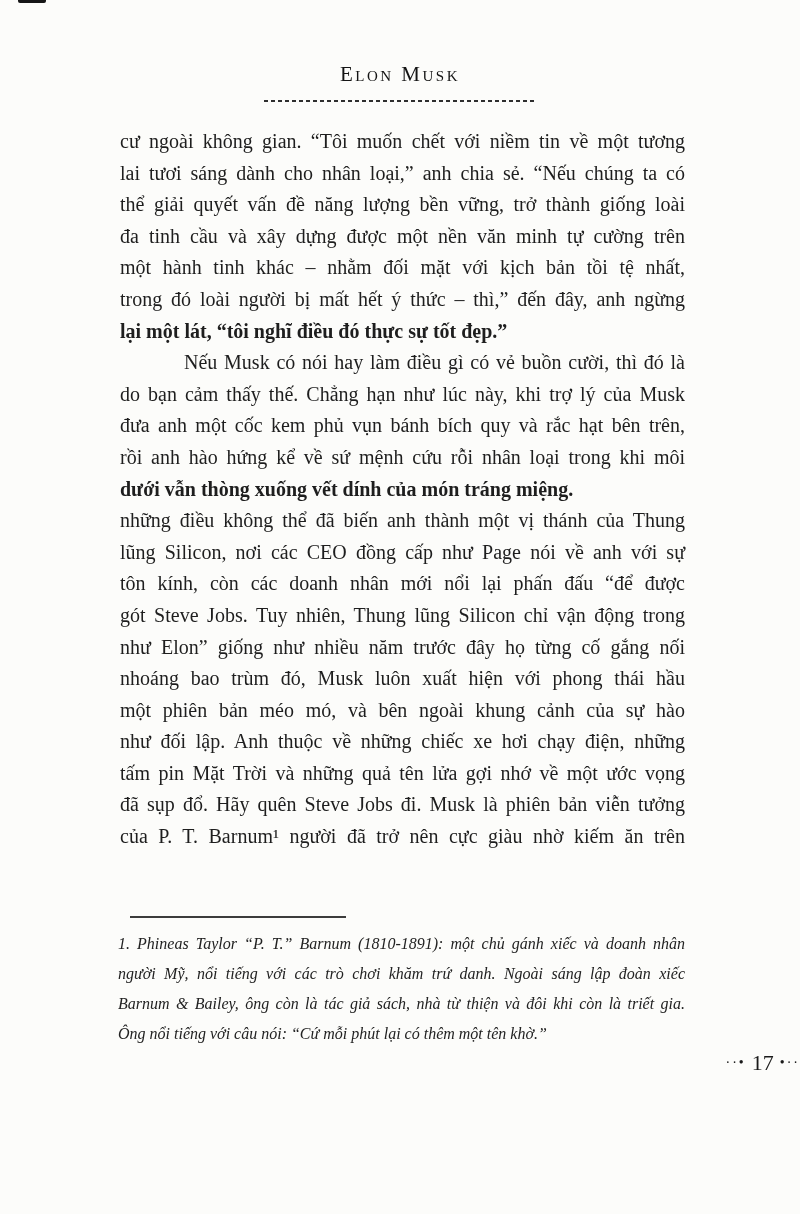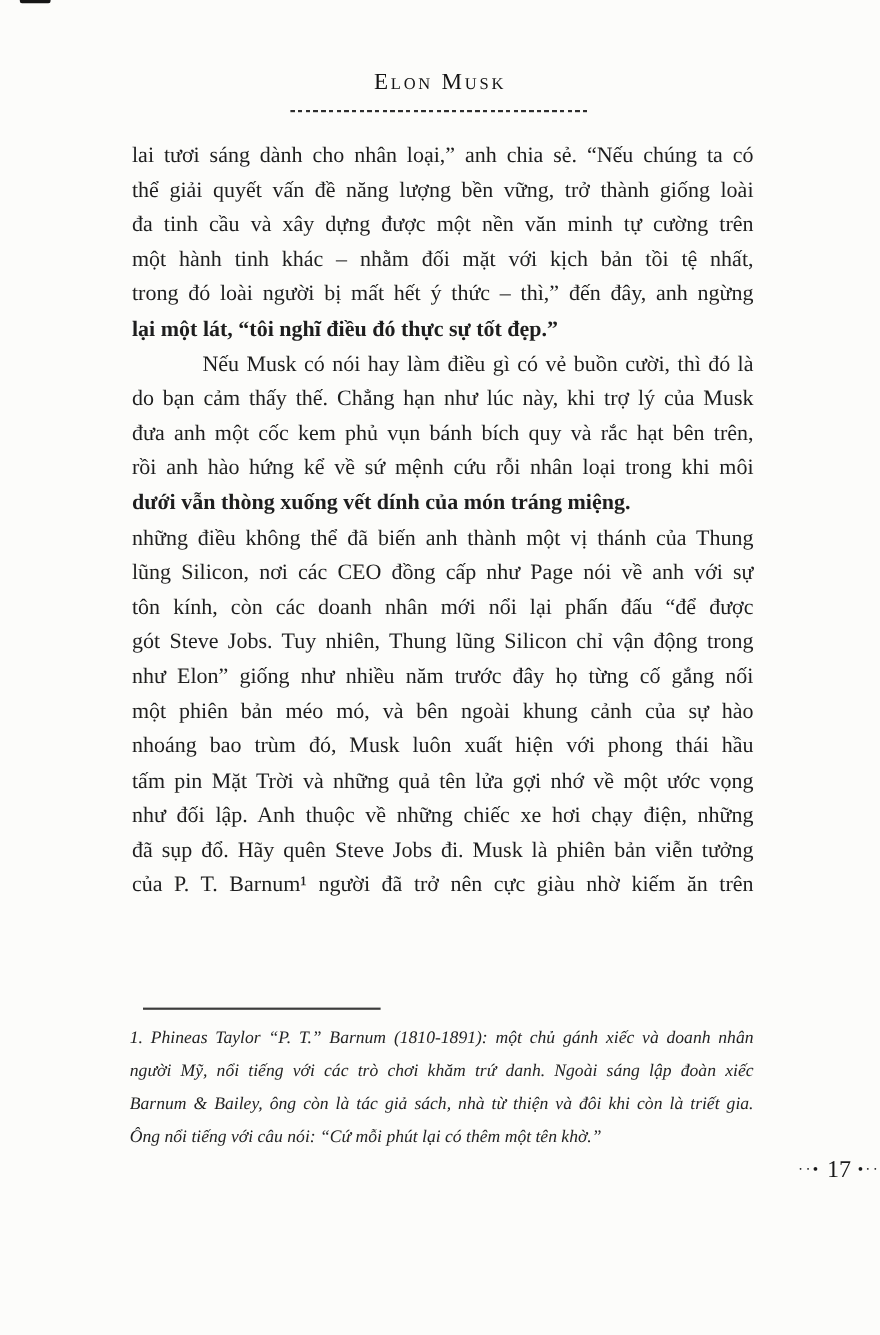--- a/index.html
+++ b/index.html
@@ -64,44 +64,45 @@
 
 <div class="page">
 
   <div class="scan-mark"></div>
 
   <div class="header-title">Elon Musk</div>
   <div class="header-rule"></div>
 
   <div class="body-text">
     <div>
+      <div class="line">cư ngoài không gian. “Tôi muốn chết với niềm tin về một tương</div>
       <div class="line">lai tươi sáng dành cho nhân loại,” anh chia sẻ. “Nếu chúng ta có</div>
       <div class="line">thể giải quyết vấn đề năng lượng bền vững, trở thành giống loài</div>
       <div class="line">đa tinh cầu và xây dựng được một nền văn minh tự cường trên</div>
       <div class="line">một hành tinh khác – nhằm đối mặt với kịch bản tồi tệ nhất,</div>
       <div class="line">trong đó loài người bị mất hết ý thức – thì,” đến đây, anh ngừng</div>
       <div class="line last">lại một lát, “tôi nghĩ điều đó thực sự tốt đẹp.”</div>
     </div>
     <div>
       <div class="line indent">Nếu Musk có nói hay làm điều gì có vẻ buồn cười, thì đó là</div>
       <div class="line">do bạn cảm thấy thế. Chẳng hạn như lúc này, khi trợ lý của Musk</div>
       <div class="line">đưa anh một cốc kem phủ vụn bánh bích quy và rắc hạt bên trên,</div>
       <div class="line">rồi anh hào hứng kể về sứ mệnh cứu rỗi nhân loại trong khi môi</div>
       <div class="line last">dưới vẫn thòng xuống vết dính của món tráng miệng.</div>
     </div>
     <div>
       <div class="line">những điều không thể đã biến anh thành một vị thánh của Thung</div>
       <div class="line">lũng Silicon, nơi các CEO đồng cấp như Page nói về anh với sự</div>
       <div class="line">tôn kính, còn các doanh nhân mới nổi lại phấn đấu “để được</div>
       <div class="line">gót Steve Jobs. Tuy nhiên, Thung lũng Silicon chỉ vận động trong</div>
       <div class="line">như Elon” giống như nhiều năm trước đây họ từng cố gắng nối</div>
+      <div class="line">nhoáng bao trùm đó, Musk luôn xuất hiện với phong thái hầu</div>
       <div class="line">một phiên bản méo mó, và bên ngoài khung cảnh của sự hào</div>
-      <div class="line">nhoáng bao trùm đó, Musk luôn xuất hiện với phong thái hầu</div>
+      <div class="line">như đối lập. Anh thuộc về những chiếc xe hơi chạy điện, những</div>
       <div class="line">tấm pin Mặt Trời và những quả tên lửa gợi nhớ về một ước vọng</div>
-      <div class="line">như đối lập. Anh thuộc về những chiếc xe hơi chạy điện, những</div>
       <div class="line">đã sụp đổ. Hãy quên Steve Jobs đi. Musk là phiên bản viễn tưởng</div>
       <div class="line">của P. T. Barnum¹ người đã trở nên cực giàu nhờ kiếm ăn trên</div>
     </div>
   </div>
 
   <div class="footnote-rule"></div>
   <div class="footnote">
     <div class="fline">1. Phineas Taylor “P. T.” Barnum (1810-1891): một chủ gánh xiếc và doanh nhân</div>
     <div class="fline">người Mỹ, nổi tiếng với các trò chơi khăm trứ danh. Ngoài sáng lập đoàn xiếc</div>
     <div class="fline">Barnum &amp; Bailey, ông còn là tác giả sách, nhà từ thiện và đôi khi còn là triết gia.</div>

